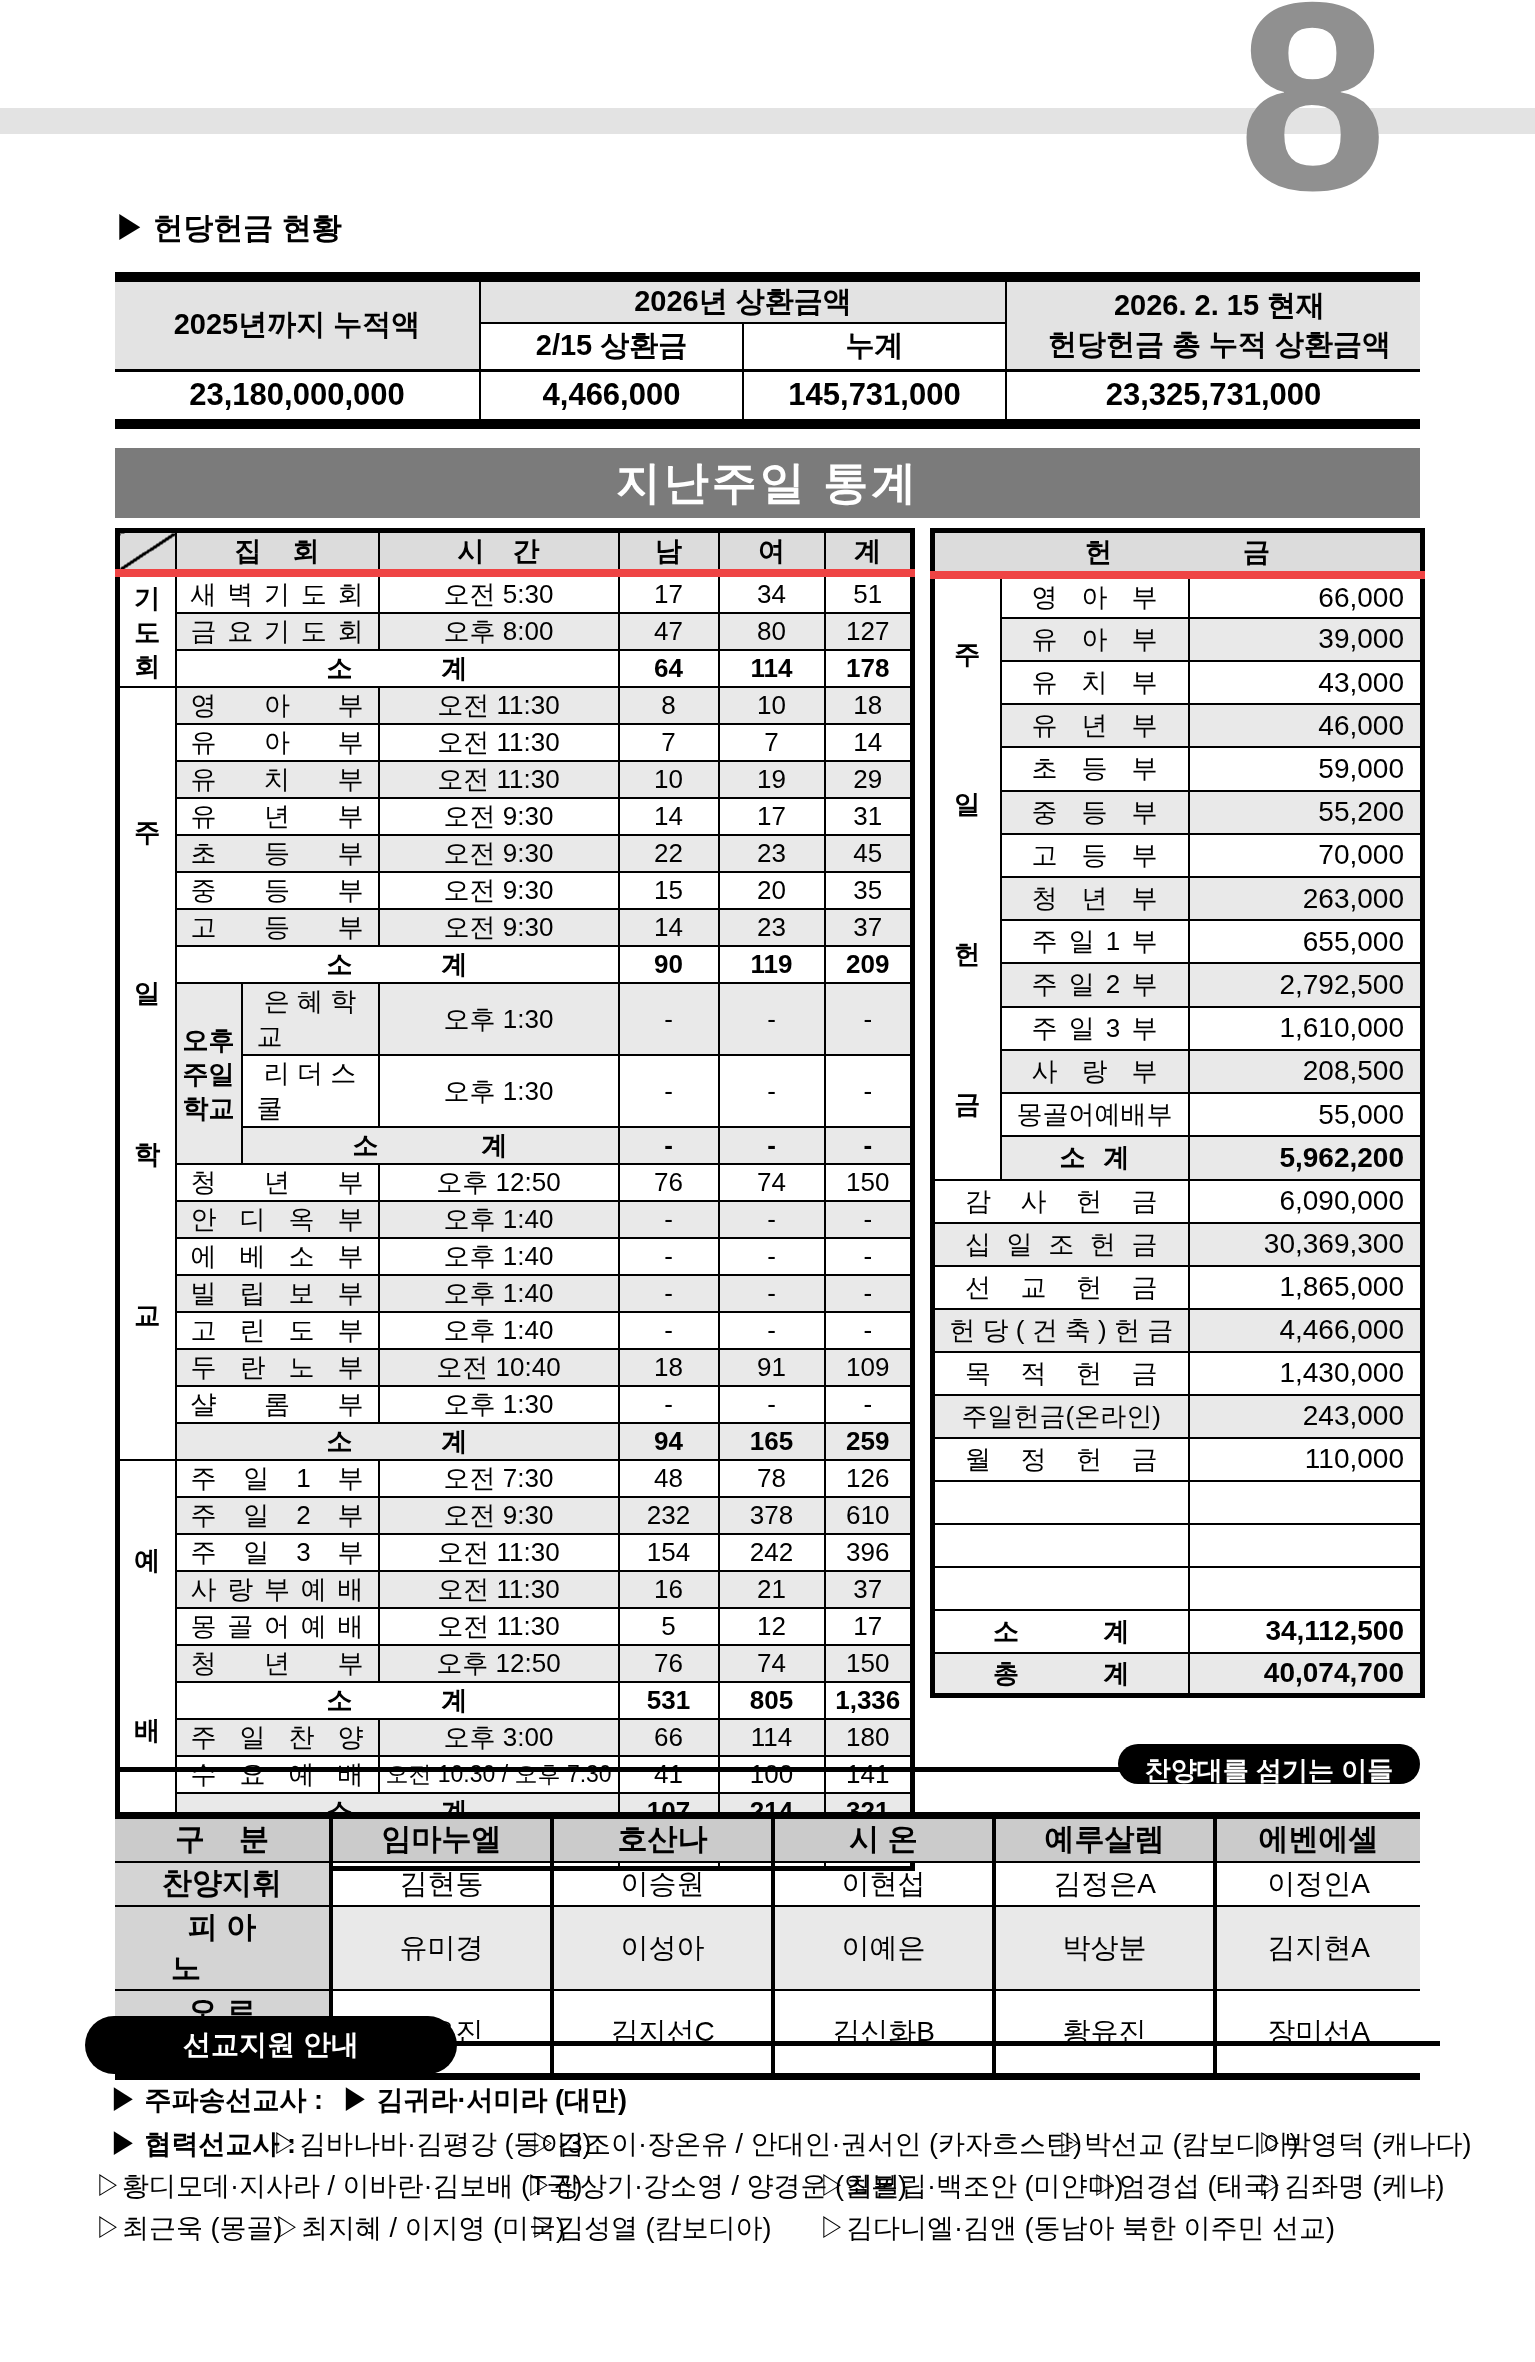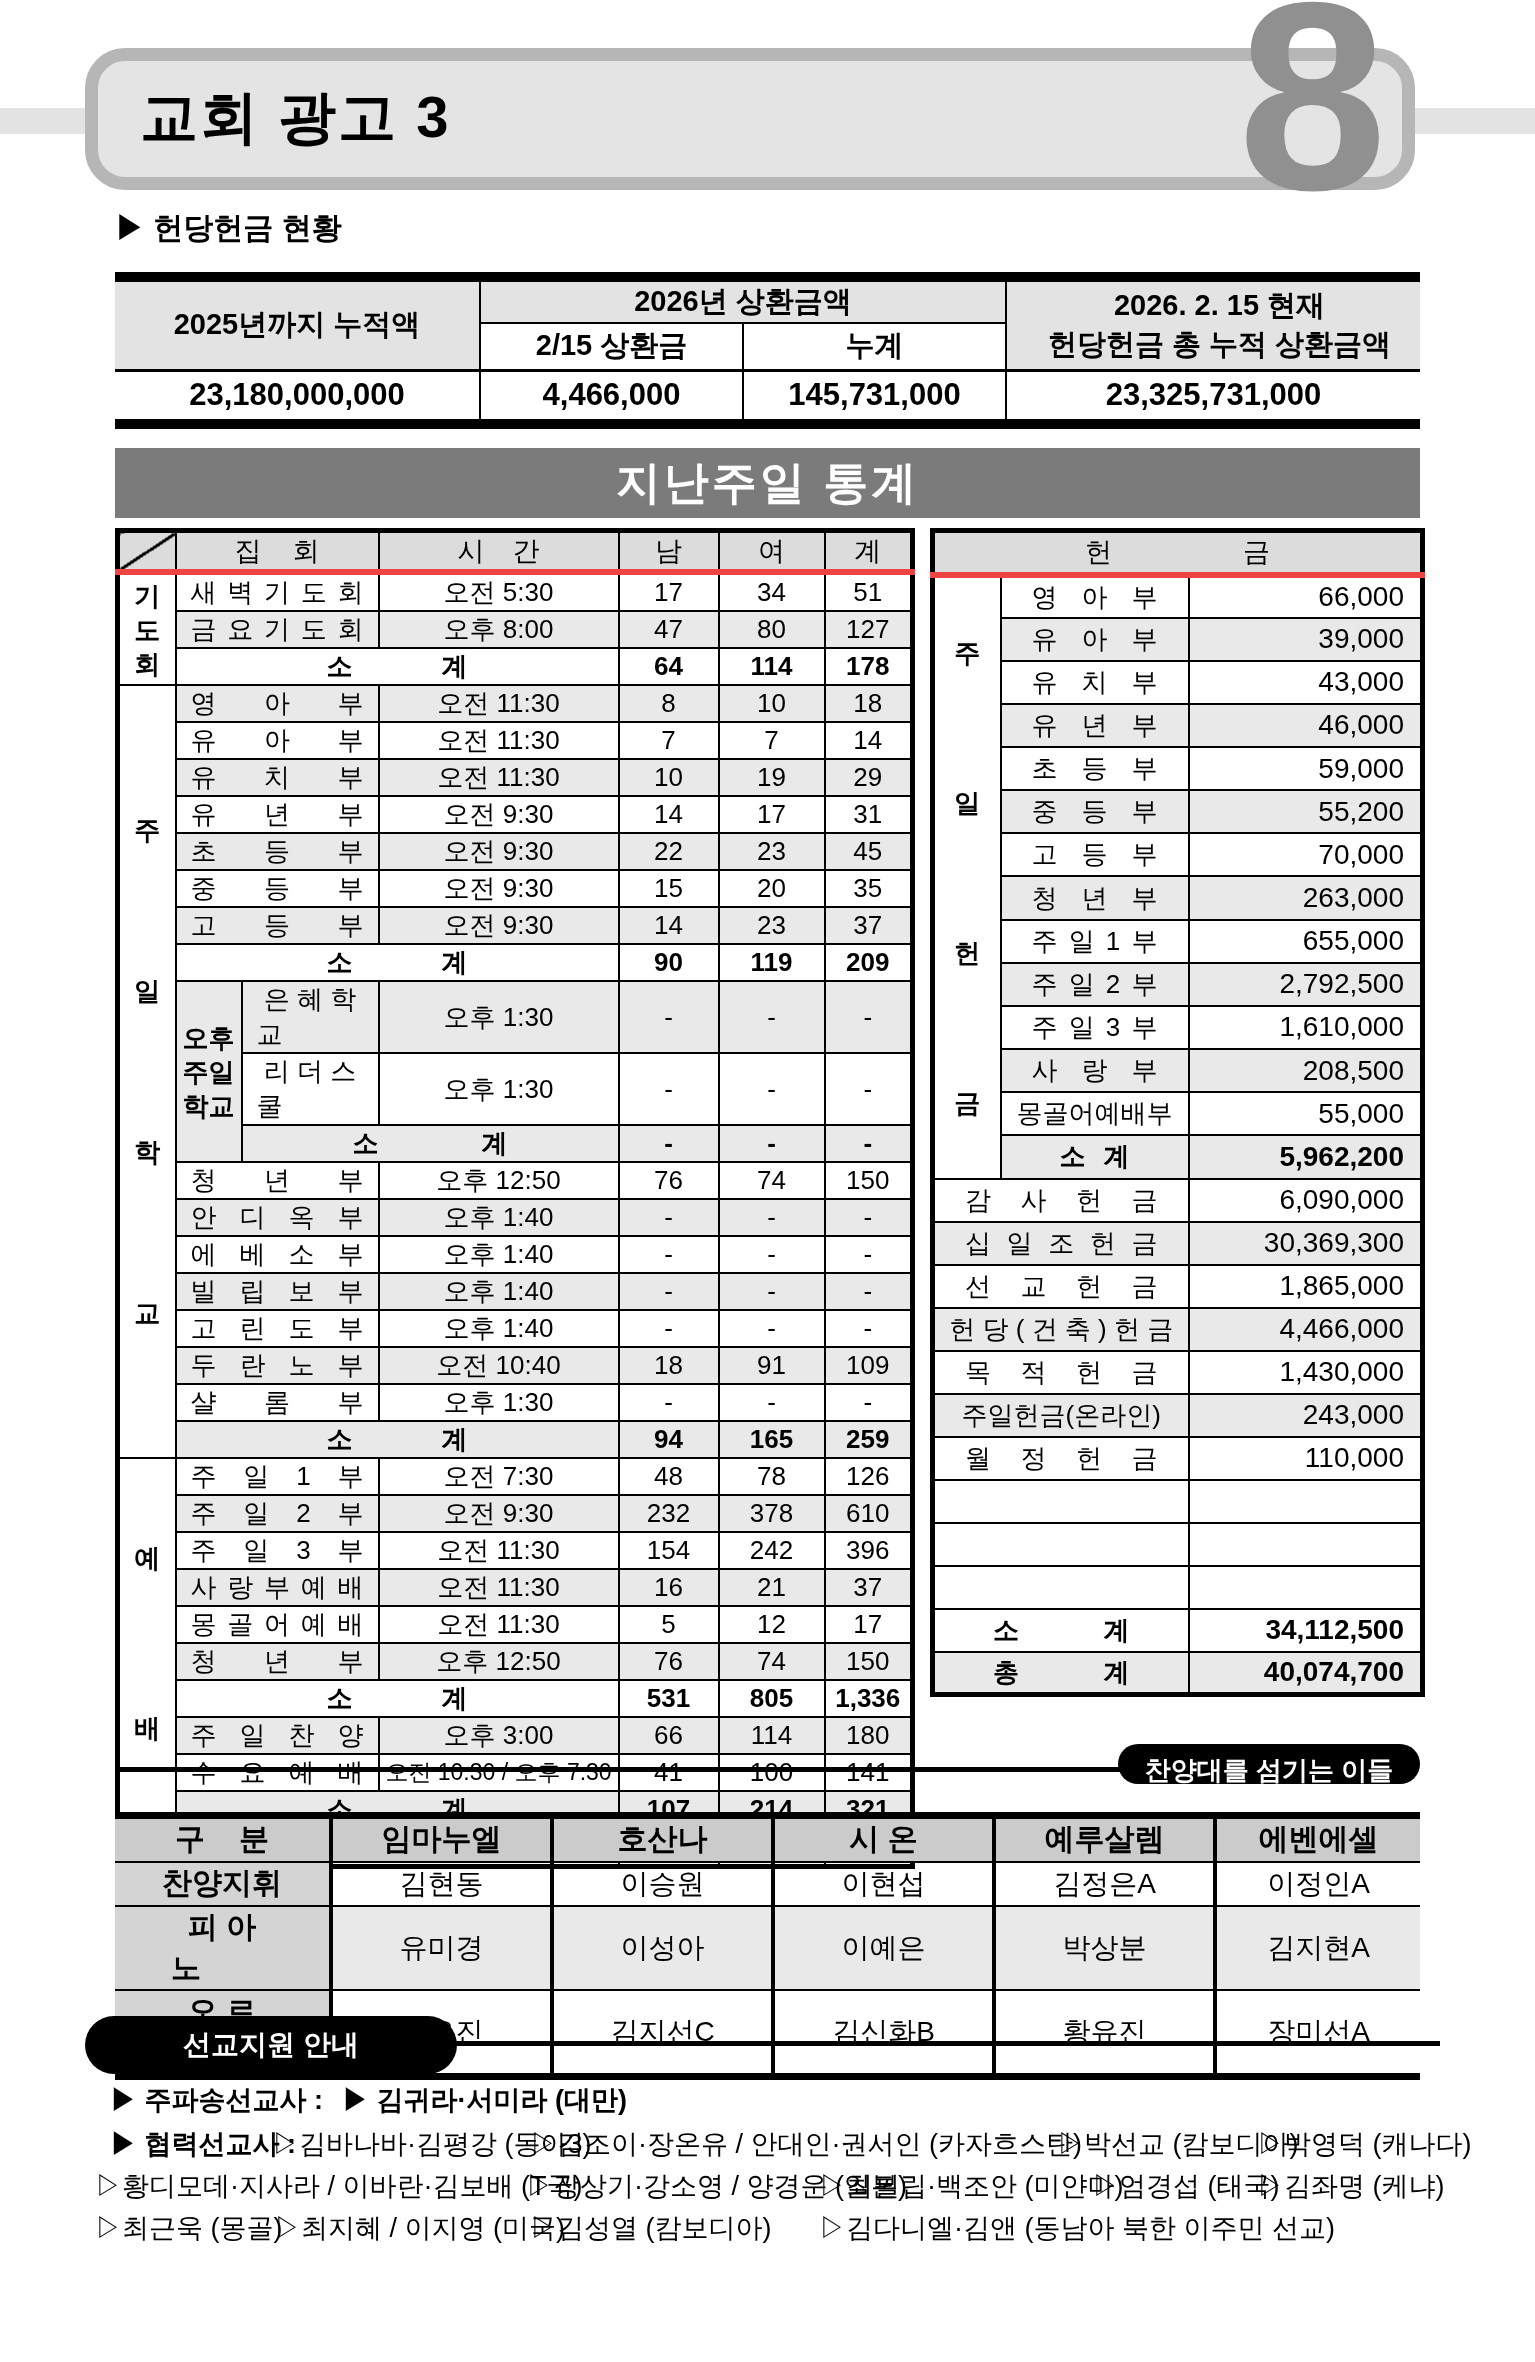--- a/index.html
+++ b/index.html
@@ -30,21 +30,21 @@
   .summary tr.vals td { border-top:3px solid #000; font-size:31px; }
   .summary .two-line div { line-height:1.35;margin-left:12px; }
 
   
   .banner { position:absolute; left:115px; top:448px; width:1305px; height:70px; background:#7b7b7b;
             color:#fff; font-size:45px; font-weight:bold; text-align:center; line-height:70px; letter-spacing:3px; }
 
   
   .stat { border:5px solid #000; }
   .stat td { border:2px solid #000; font-size:26px; text-align:center; vertical-align:middle; }
-  .stat tr.h td { background:#dcdcdc; font-weight:normal; font-size:27px; border-bottom:6px solid #ef4444; }
+  .stat tr.h td { background:#dcdcdc; font-weight:bold; font-size:27px; border-bottom:8px solid #ef4444; }
   .stat tr.g td { background:#e9e9e9; }
   .stat tr.w td { background:#fff; }
   .sp { text-align:justify; text-align-last:justify; }
   .l  { padding:0 14px; }
   .n  { font-size:27px; }
   .b  { font-weight:bold; }
   .s3 { padding:0 150px; font-weight:bold; }
   .s2 { padding:0 110px; font-weight:bold; }
   .s4 { padding:0 160px; font-weight:bold; }
   .hm { padding:0 58px; }
@@ -97,23 +97,20 @@
   .mline { position:absolute; left:0; width:1535px; height:36px; font-size:27px;text-align:right; }
   .mline span { position:absolute; white-space:nowrap; }
   .bold { font-weight:bold; }
 </style>
 </head>
 <body>
 
 <div class="page">
 
   <div class="band"></div>
-  <div class="title-box">
-    <h1>교회 광고 3</h1>
-  </div>
   <div class="big-num">8</div>
 
   <div class="sec-arrow">▶ 헌당헌금 현황</div>
 
   <table class="summary">
     <colgroup>
         <col style="width:365px">
         <col style="width:263px">
         <col style="width:263px">
         <col style="width:414px">

